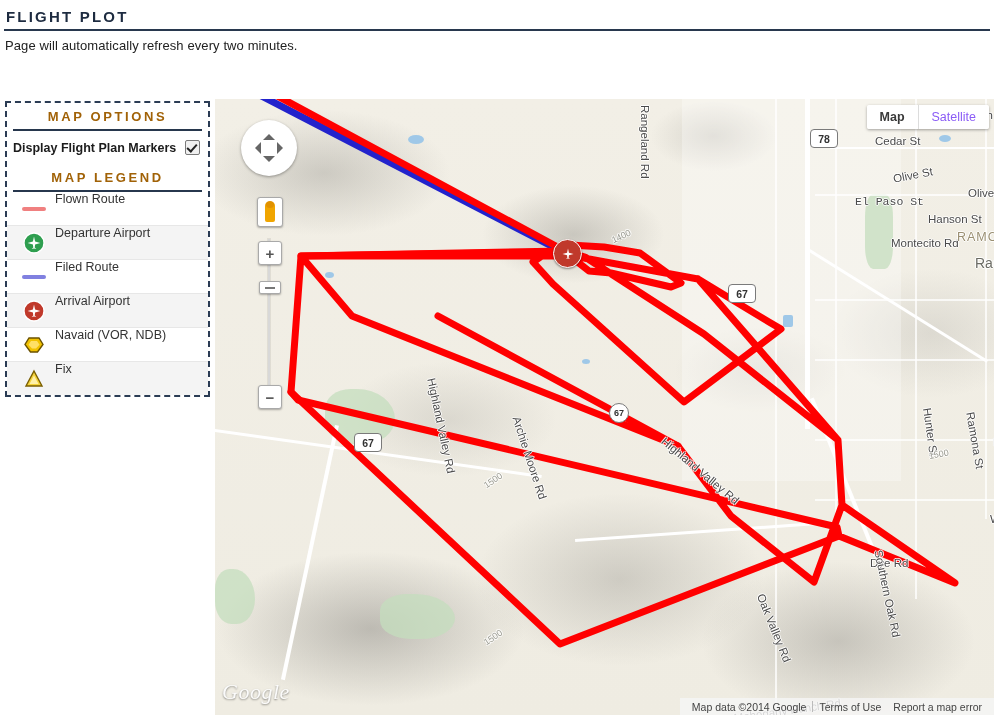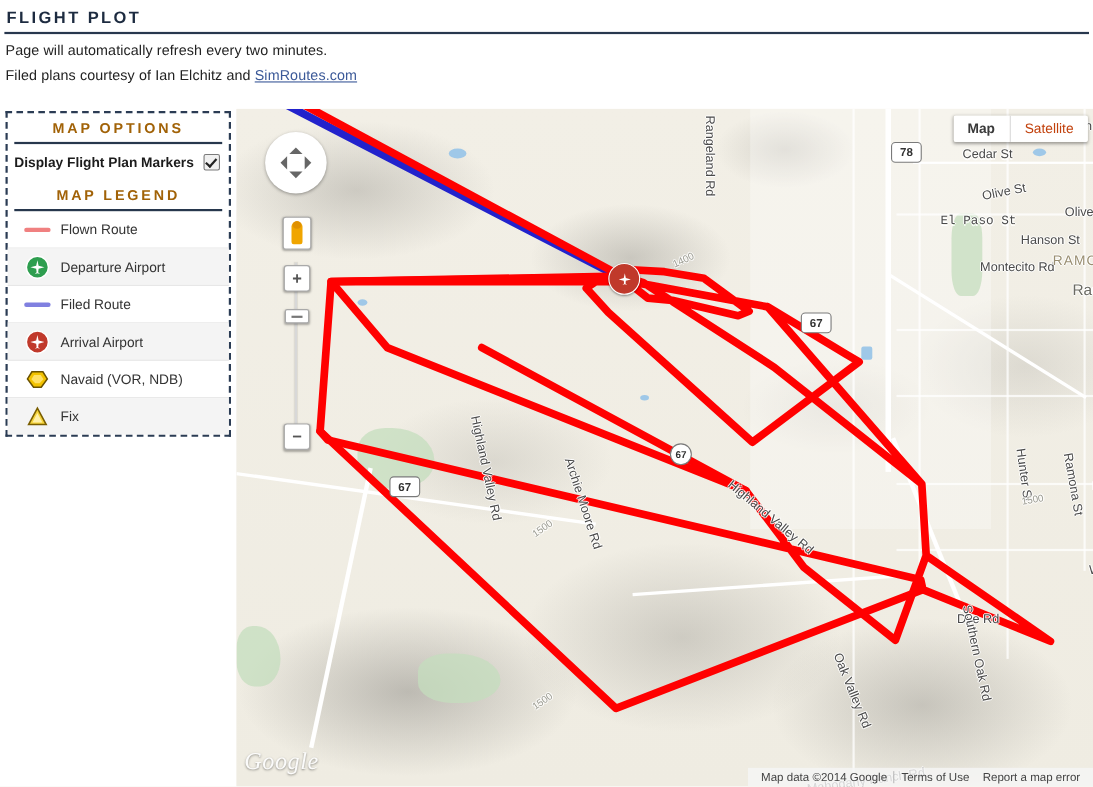--- a/index.html
+++ b/index.html
@@ -69,21 +69,21 @@
   }
   .option-row .chk::after {
     content: "";
     position: absolute; left: 3px; top: 1px;
     width: 4px; height: 8px;
     border: solid #222; border-width: 0 2px 2px 0;
     transform: rotate(42deg);
   }
   .legend-list { }
   .legend-row {
-    display: flex; align-items: center;
+    display: flex; 
     height: 33px;
     padding-left: 12px;
     border-bottom: 1px solid #e7e7e7;
     font-size: 12.5px; color: #333;
   }
   .legend-row:nth-child(even) { background: #f4f4f4; }
   .legend-row:last-child { border-bottom: none; }
   .legend-icon {
     width: 30px; flex: 0 0 30px;
     display: flex; align-items: center; justify-content: center;
@@ -258,21 +258,21 @@
     position: absolute; right: 5px; top: 6px;
     display: flex;
     box-shadow: 0 1px 3px rgba(0,0,0,.35);
     border-radius: 2px;
     overflow: hidden;
   }
   .maptype div {
     padding: 5px 13px;
     font-size: 12.5px;
     background: #ffffff;
-    color: #c2410c;
+    color: #8b5cf6;
   }
   .maptype div.sel { color: #3a3a3a; font-weight: bold; }
   .maptype div + div { border-left: 1px solid #dcdcdc; }
 
   
   .gwatermark {
     position: absolute; left: 7px; bottom: 10px;
     font-family: "Liberation Serif", serif;
     font-size: 22px;
     color: rgba(255,255,255,.95);
@@ -294,23 +294,20 @@
   .attrib .sep { width: 1px; height: 11px; background: #bbb; padding: 0; }
 </style>
 </head>
 <body>
 
 <div class="page">
 
   <div class="page-title">FLIGHT PLOT</div>
   <div class="title-rule"></div>
   <div class="note1">Page will automatically refresh every two minutes.</div>
-  <div class="note2">
-    <span>Filed plans courtesy of Ian Elchitz and </span><a href="#">SimRoutes.com</a>
-  </div>
 
   <div class="options-panel">
     <div class="panel-heading">MAP OPTIONS</div>
     <div class="panel-rule"></div>
 
     <div class="option-row">
       <span>Display Flight Plan Markers</span>
       <span class="chk"></span>
     </div>
 

